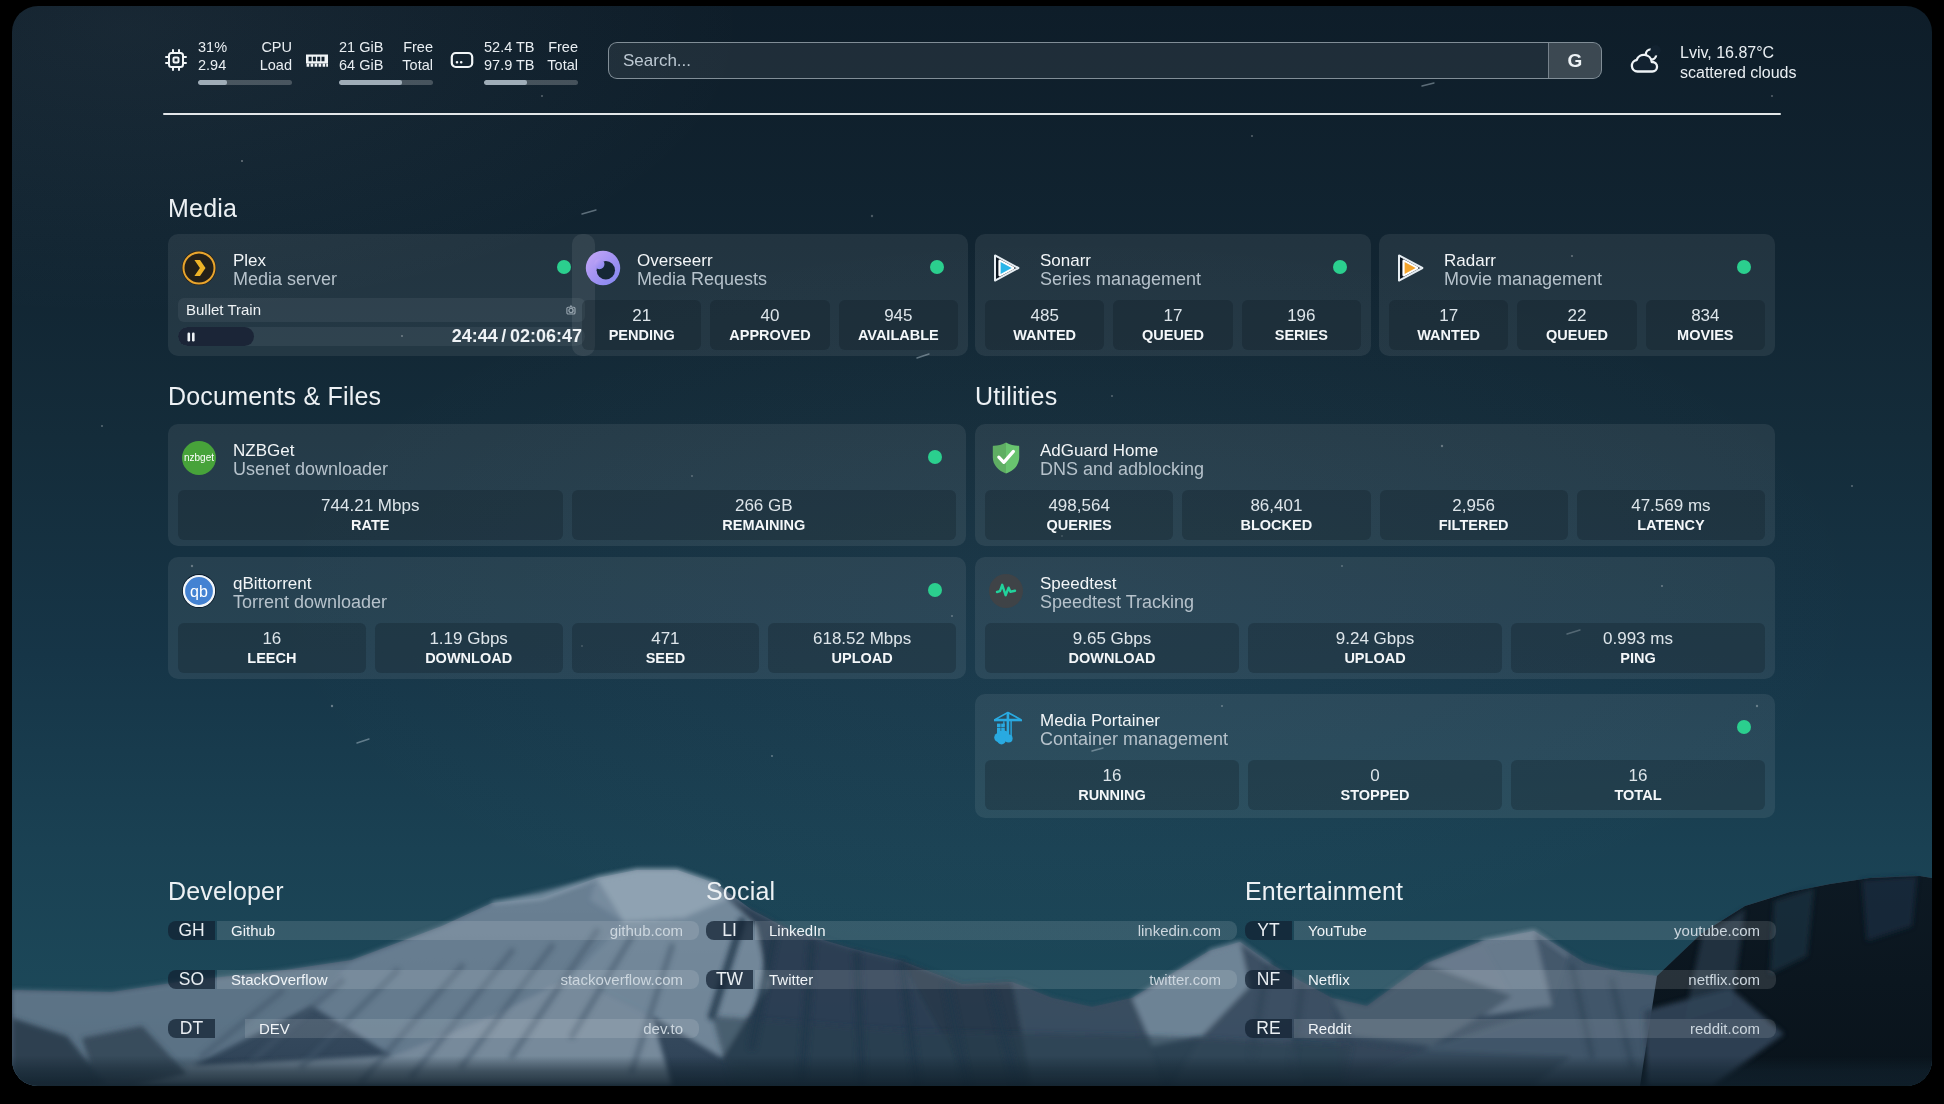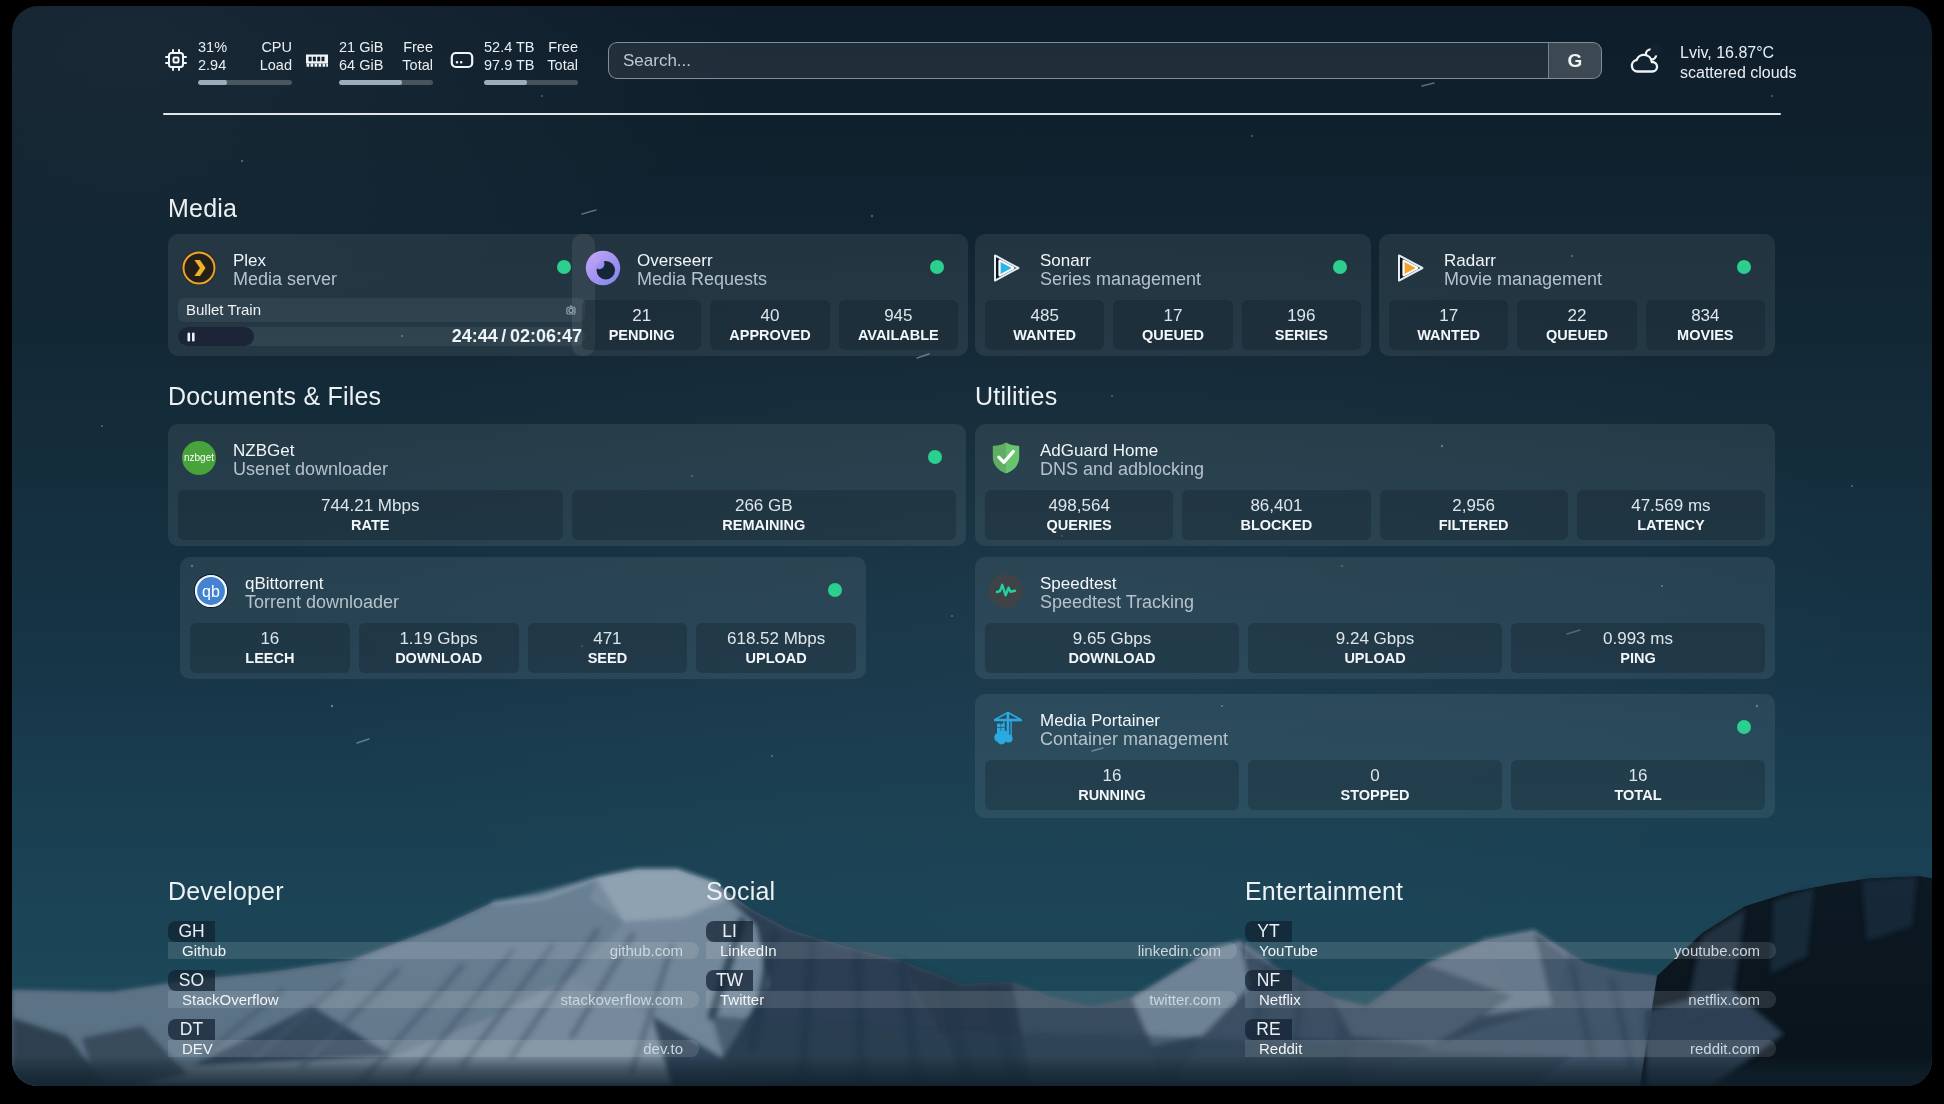--- a/index.html
+++ b/index.html
@@ -42,21 +42,21 @@
 .ctt .t1 { color:#f2f5f7; font-size:17px; font-weight:500; line-height:19px; margin-top:1px; }
 .ctt .t2 { color:#b6c2cb; font-size:18px; line-height:19px; }
 .dot { position:absolute; width:14px; height:14px; border-radius:50%; background:#2bcf8e; right:24px; top:26px; }
 .boxes { position:absolute; left:10px; right:10px; top:66px; height:50px; display:flex; gap:9px; }
 .sbox { flex:1; background:rgba(8,18,28,0.25); border-radius:6px; text-align:center; color:#dde5ea; }
 .sbox .n { font-size:17px; line-height:21px; margin-top:4.5px; white-space:nowrap; }
 .sbox .l { font-size:14.5px; line-height:17px; font-weight:700; color:#f4f7f9; margin-top:1px; white-space:nowrap; }
 
 .prow { position:absolute; left:10px; right:10px; background:rgba(255,255,255,0.06); border-radius:6px; color:#eef2f5; }
 
-.bm { position:absolute; height:19px; display:flex;flex-direction:column; }
+.bm { position:absolute; height:19px; display:flex; }
 .bm .ab { width:47px; background:rgba(18,33,50,0.72); border-radius:8px 0 0 8px; color:#e9eef2;
   font-size:17.5px; display:flex; align-items:center; justify-content:center; margin-right:2px; }
 .bm .bd { flex:1; background:rgba(255,255,255,0.12); border-radius:0 8px 8px 0; display:flex; align-items:center;
   padding:0 16px 0 14px; color:#f0f4f7; font-size:15px; }
 .bm .url { margin-left:auto; font-size:15px; color:#ccd6de; }
 svg { display:block; }
 </style>
 </head>
 <body>
 <div class="page">
@@ -446,21 +446,21 @@
           <div class="n">2,956</div>
           <div class="l">FILTERED</div>
         </div>
     <div class="sbox">
           <div class="n">47.569 ms</div>
           <div class="l">LATENCY</div>
         </div>
   </div>
 </div>
 
-<div class="card" style="left:156px; top:551px; width:686px; height:122px;margin-left:12px;">
+<div class="card" style="left:156px; top:551px; width:798px; height:122px;">
   <div class="chead">
     <svg class="cicon" viewBox="0 0 36 36">
       <circle cx="18" cy="18" r="17" fill="#0e1d2b"></circle>
       <circle cx="18" cy="18" r="15.8" fill="#4482d2"></circle>
       <circle cx="18" cy="18" r="15" fill="none" stroke="#f2f6f9" stroke-width="2.2"></circle>
       <text x="18" y="23.5" text-anchor="middle" font-size="16" fill="#ffffff" font-family="Liberation Sans">qb</text>
     </svg>
     <div class="ctt">
           <div class="t1">qBittorrent</div>
           <div class="t2">Torrent downloader</div>
@@ -556,21 +556,21 @@
 </div>
 
 <div class="bm" style="left:156px; top:915px; width:531px;">
   <div class="ab">GH</div>
       <div class="bd">Github<span class="url">github.com</span></div>
 </div>
 <div class="bm" style="left:156px; top:964px; width:531px;">
   <div class="ab">SO</div>
       <div class="bd">StackOverflow<span class="url">stackoverflow.com</span></div>
 </div>
-<div class="bm" style="left:156px; top:1013px; width:531px;">
+<div class="bm" style="left:156px; top:1013px; width:531px;gap:28px;">
   <div class="ab">DT</div>
       <div class="bd">DEV<span class="url">dev.to</span></div>
 </div>
 <div class="bm" style="left:694px; top:915px; width:531px;">
   <div class="ab">LI</div>
       <div class="bd">LinkedIn<span class="url">linkedin.com</span></div>
 </div>
 <div class="bm" style="left:694px; top:964px; width:531px;">
   <div class="ab">TW</div>
       <div class="bd">Twitter<span class="url">twitter.com</span></div>

